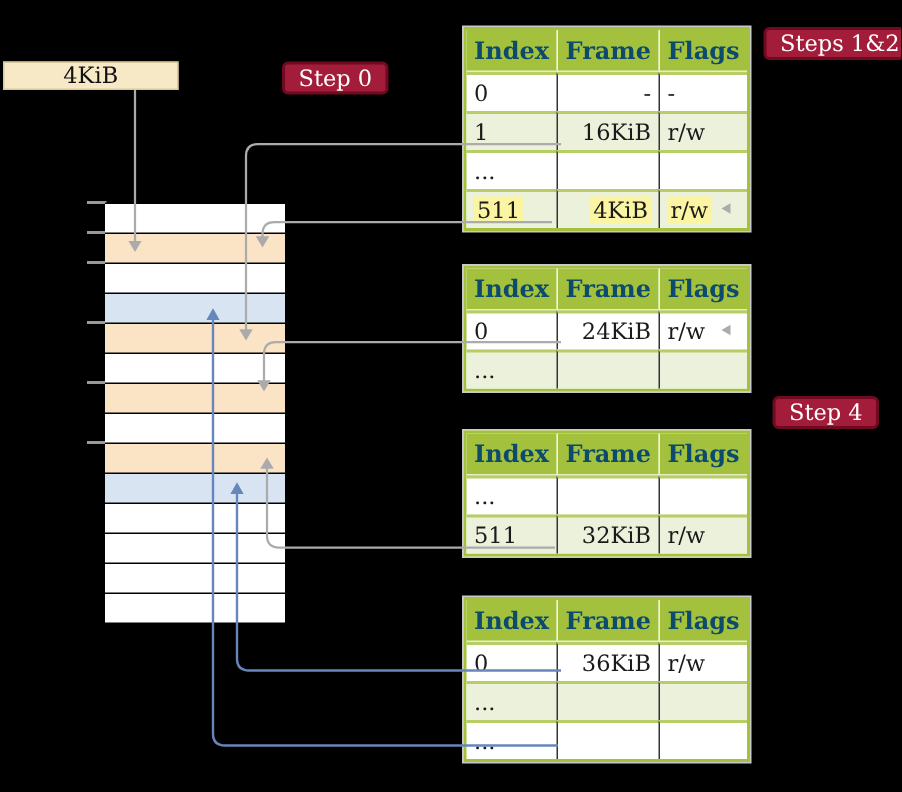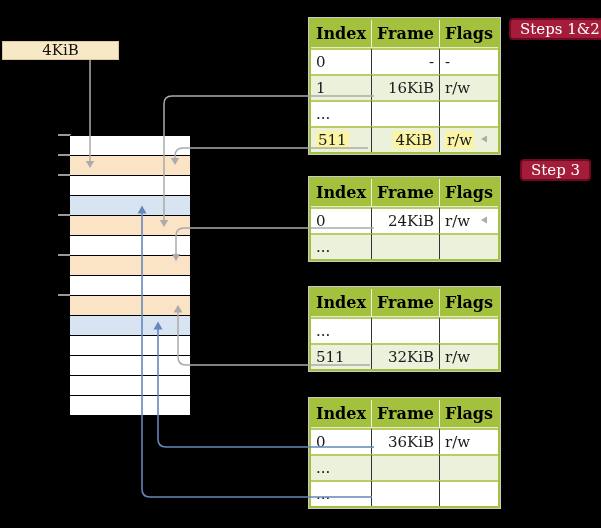--- a/index.html
+++ b/index.html
@@ -39,21 +39,21 @@
   
   .ptable{position:absolute;left:309px;}
   .ptable.t1{top:18px;} .ptable.t2{top:177px;} .ptable.t3{top:287px;} .ptable.t4{top:398px;}
   .ptable table{
     border-collapse:separate;border-spacing:0;
     border:2px solid var(--table-border-green,#a3c13d);
     box-shadow:0 0 0 1px #c9c9c9;
     background:#fff;
   }
   .ptable th{
-    background:var(--table-header-green,#a3c13d);color:#000000;
+    background:var(--table-header-green,#a3c13d);color:#0c4a6e;
     font-size:16px;font-weight:bold;text-align:left;
     padding:3px 5px;line-height:21px;border-bottom:1px solid #e6edc8;
   }
   .ptable th + th{border-left:1px solid #f2f5e4;}
   .ptable td{
     color:var(--cell-text,#1a1a1a);font-size:15px;line-height:20px;
     padding:2px 5px;border-top:2px solid var(--row-separator-green,#b7cd66);text-align:left;
   }
   .ptable tr:first-child th{border-top:none;}
   .ptable tbody tr:nth-child(odd):not(:first-child) td{background:var(--table-row-green,#ecf1db);}
@@ -64,22 +64,23 @@
   
   .overlay{position:absolute;left:0;top:0;pointer-events:none;}
 </style>
 </head>
 <body>
 
 <div class="stage">
 
   <div class="label-box">4KiB</div>
 
+  <div class="badge b0">Step 0</div>
   <div class="badge b12">Steps 1&amp;2</div>
-  <div class="badge b3">Step 3</div>
+  <div class="badge b4">Step 4</div>
 
   <div class="tick k1"></div>
   <div class="tick k2"></div>
   <div class="tick k3"></div>
   <div class="tick k4"></div>
   <div class="tick k5"></div>
   <div class="tick k6"></div>
 
   <div class="memory">
       <div class="mem-row plain"></div>

